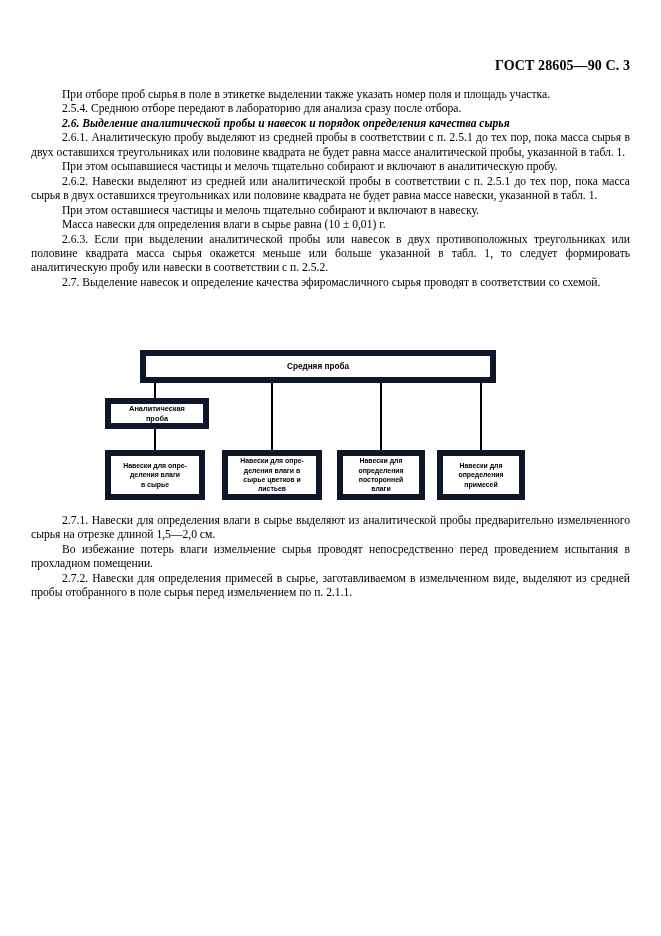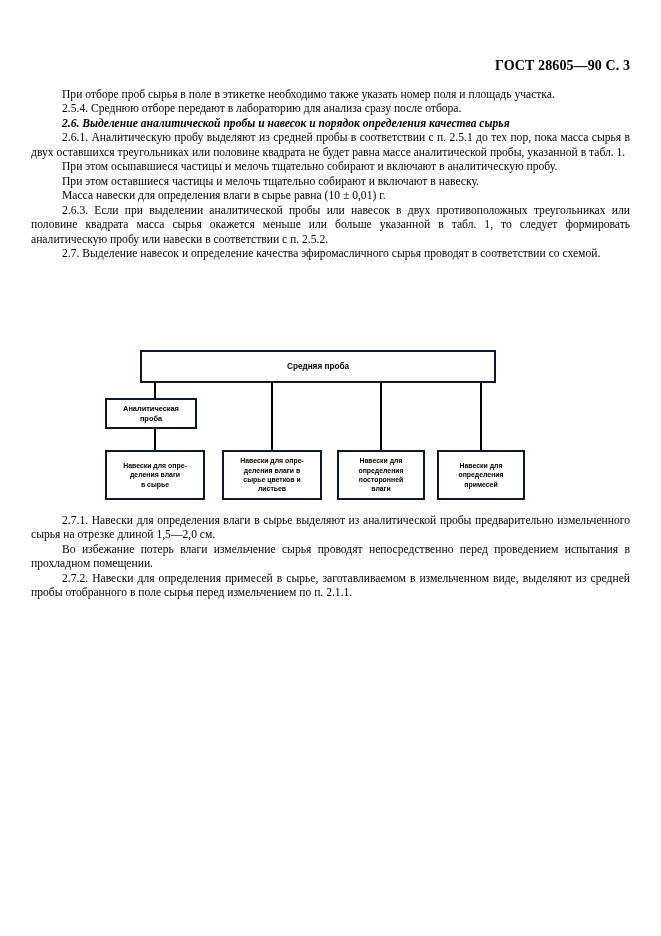--- a/index.html
+++ b/index.html
@@ -82,21 +82,21 @@
     position: absolute;
     left: 0;
     top: 0;
     width: 661px;
     height: 936px;
     pointer-events: none;
   }
   .scheme .node {
     position: absolute;
     box-sizing: border-box;
-    border: 2px solid #0f172a;
+    border: 6px solid #0f172a;
     background: #ffffff;
     display: flex;
     align-items: center;
     justify-content: center;
     text-align: center;
     font-family: "Liberation Sans", "DejaVu Sans", sans-serif;
     font-weight: bold;
     color: #000;
     pointer-events: auto;
   }
@@ -106,21 +106,21 @@
     padding: 0 3px;
     box-sizing: border-box;
   }
 
   #node-srednyaya {
     left: 140px;  top: 350px;  width: 356px; height: 33px;
     font-size: 8.2px;
     line-height: 9.6px;
   }
   #node-analiticheskaya {
-    left: 105px;  top: 398px;  width: 92px; height: 31px;
+    left: 105px;  top: 398px;  width: 104px; height: 31px;
     font-size: 7.4px;
     line-height: 9.2px;
   }
   #node-vlaga-syre {
     left: 105px;  top: 450px;  width: 100px; height: 50px;
     font-size: 6.9px;
     line-height: 9.4px;
   }
   #node-vlaga-cvetki {
     left: 222px;  top: 450px;  width: 100px; height: 50px;
@@ -154,25 +154,26 @@
   #conn-5 { left: 154px; top: 429px; height: 21px; }
 </style>
 </head>
 <body>
 
 <div class="page">
 
   <div class="running-head">ГОСТ 28605—90 С. 3</div>
 
   <div class="text-col">
-    <p class="para nostretch">При отборе проб сырья в поле в этикетке необходимо также указать номер поля и площадь участка.</p>
+    <p class="para nostretch">При отборе проб сырья в поле в этикетке выделении также указать номер поля и площадь участка.</p>
     <p class="para nostretch">2.5.4.  Среднюю отборе передают в лабораторию для анализа сразу после отбора.</p>
     <p class="para bold nostretch">2.6.  Выделение аналитической пробы и навесок и порядок определения качества сырья</p>
     <p class="para nostretch">2.6.1.  Аналитическую пробу выделяют из средней пробы в соответствии с п. 2.5.1 до тех пор, пока масса сырья в двух оставшихся треугольниках или половине квадрата не будет равна массе аналитической пробы, указанной в табл. 1.</p>
     <p class="para nostretch">При этом осыпавшиеся частицы и мелочь тщательно собирают и включают в аналитическую пробу.</p>
+    <p class="para nostretch">2.6.2.  Навески выделяют из средней или аналитической пробы в соответствии с п. 2.5.1 до тех пор, пока масса сырья в двух оставшихся треугольниках или половине квадрата не будет равна массе навески, указанной в табл. 1.</p>
     <p class="para nostretch">При этом оставшиеся частицы и мелочь тщательно собирают и включают в навеску.</p>
     <p class="para nostretch">Масса навески для определения влаги в сырье равна (10 ± 0,01) г.</p>
     <p class="para nostretch">2.6.3. Если при выделении аналитической пробы или навесок в двух противоположных треугольниках или половине квадрата масса сырья окажется меньше или больше указанной в табл. 1, то следует формировать аналитическую пробу или навески в соответствии с п. 2.5.2.</p>
     <p class="para nostretch">2.7.  Выделение навесок и определение качества эфиромасличного сырья проводят в соответствии со схемой.</p>
   </div>
 
   <div class="scheme">
 
     <div class="connector v-line" id="conn-1"></div>
     <div class="connector v-line" id="conn-2"></div>

